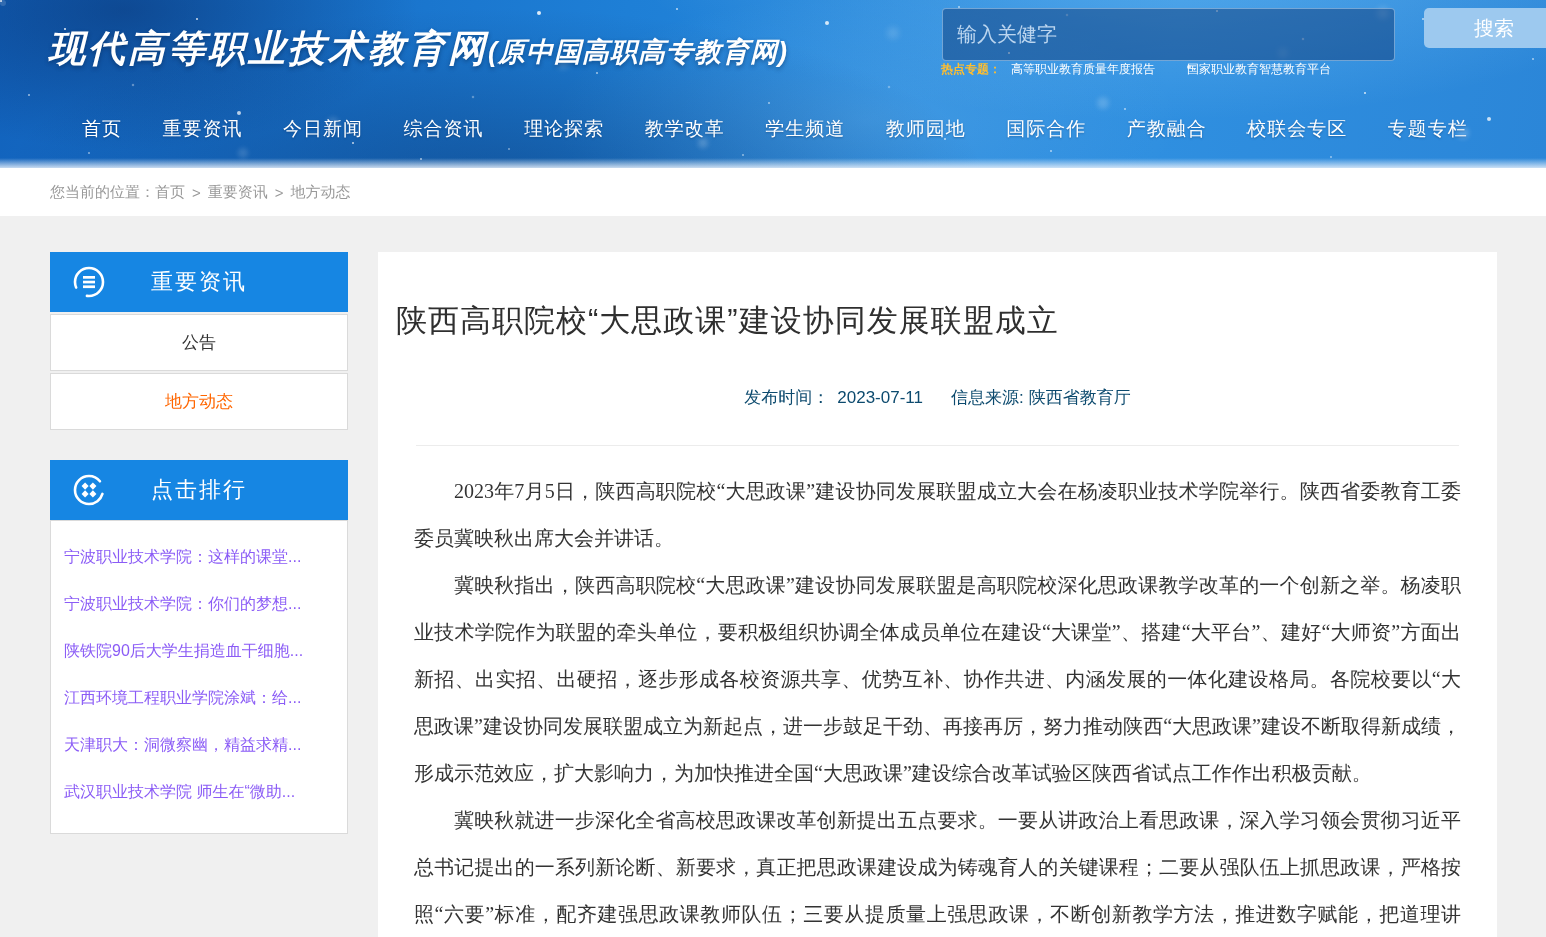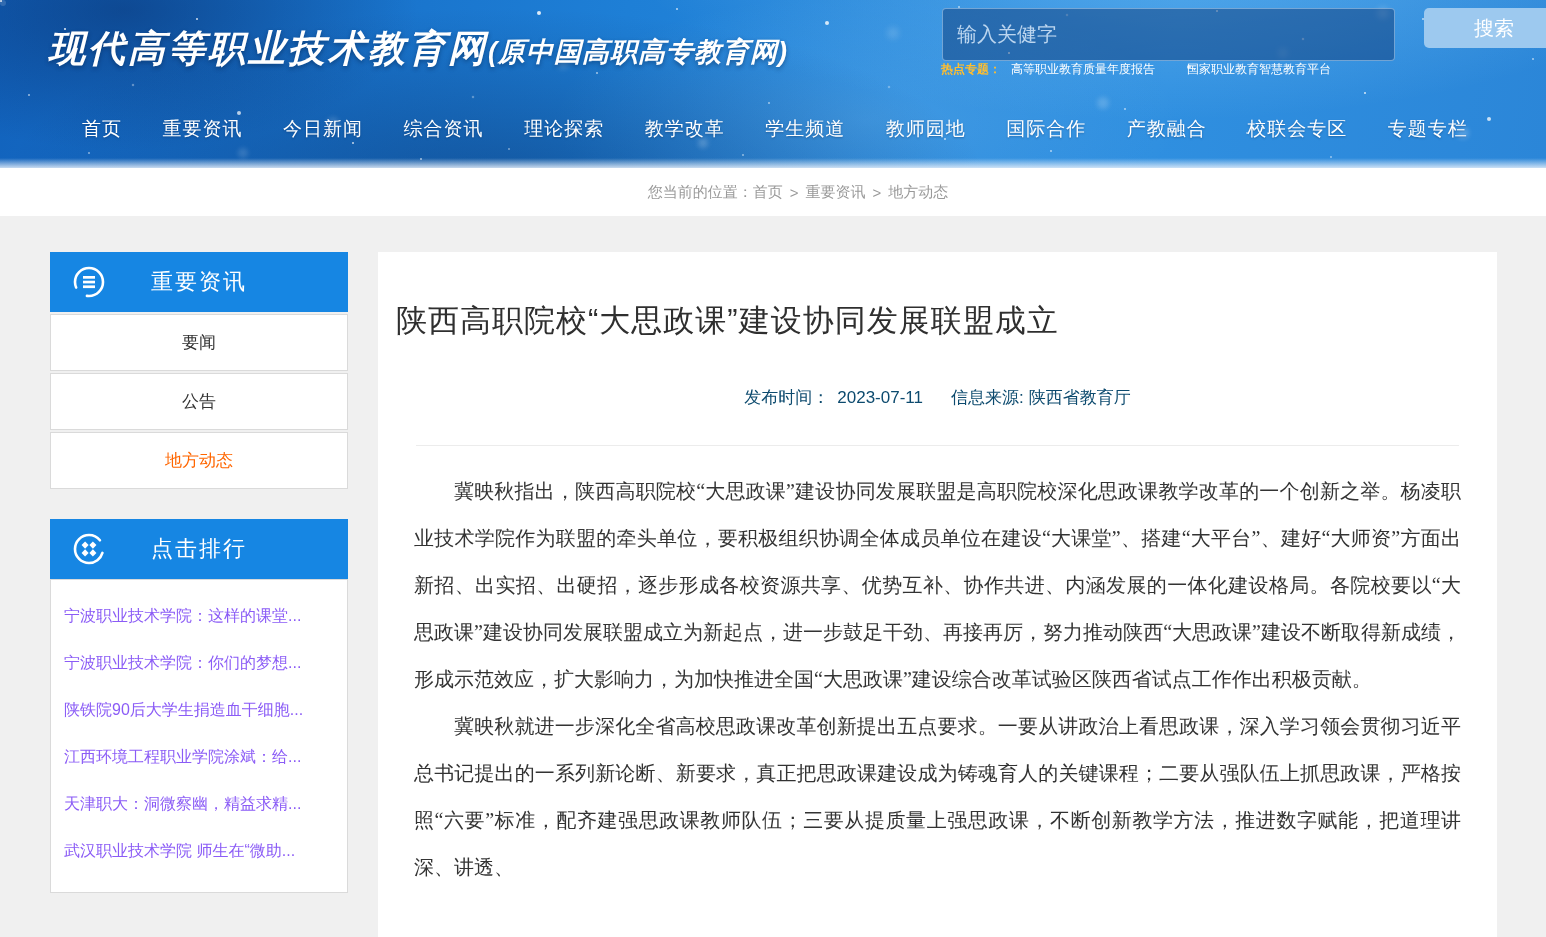--- a/index.html
+++ b/index.html
@@ -93,21 +93,21 @@
     padding:0 78px 0 82px;
   }
   .main-nav a{
     color:#fff; text-decoration:none; font-size:19px; letter-spacing:1px;
     text-shadow:0 1px 2px rgba(0,30,70,.35);
   }
 
   
   .breadcrumb{
     height:48px; background:#fff; display:flex; align-items:center;
-    padding-left:50px; color:#999; font-size:15px;justify-content:center;
+    padding-left:50px; color:#999; font-size:15px;
   }
   .breadcrumb a{ color:#999; text-decoration:none; }
   .crumb-sep{ margin:0 7px; color:#999; }
 
   
   .content{
     display:flex; align-items:flex-start; gap:30px;
     padding:36px 49px 0 50px; background:#f0f0f0; height:721px;
   }
   .sidebar{ width:298px; flex:none; }
@@ -210,21 +210,20 @@
         <span class="hd-icon">
           <svg width="34" height="34" viewBox="0 0 34 34">
             <circle cx="17" cy="17" r="14" fill="none" stroke="#ffffff" stroke-width="2.6" stroke-dasharray="74 14" stroke-dashoffset="-38" stroke-linecap="round"></circle>
             <rect x="11" y="11" width="12" height="2.7" fill="#ffffff"></rect>
             <rect x="11" y="15.7" width="12" height="2.7" fill="#ffffff"></rect>
             <rect x="11" y="20.4" width="12" height="2.7" fill="#ffffff"></rect>
           </svg>
         </span>
         <span class="hd-title">重要资讯</span>
       </div>
-      <div class="menu-item">要闻</div>
       <div class="menu-item">公告</div>
       <div class="menu-item active">地方动态</div>
     </section>
 
     <section class="side-block">
       <div class="side-header">
         <span class="hd-icon">
           <svg width="34" height="34" viewBox="0 0 34 34">
             <circle cx="17" cy="17" r="14" fill="none" stroke="#ffffff" stroke-width="2.6" stroke-dasharray="74 14" stroke-dashoffset="-4" stroke-linecap="round"></circle>
             <g fill="#ffffff">
@@ -252,18 +251,19 @@
   <main class="main-panel">
     <h1 class="article-title">陕西高职院校“大思政课”建设协同发展联盟成立</h1>
 
     <div class="article-meta">
       <span>发布时间：</span><span class="meta-date">2023-07-11</span><span class="meta-source-label">信息来源:</span><span class="meta-source-value">陕西省教育厅</span>
     </div>
 
     <div class="divider"></div>
 
     <div class="article-body">
+      <p>2023年7月5日，陕西高职院校“大思政课”建设协同发展联盟成立大会在杨凌职业技术学院举行。陕西省委教育工委委员冀映秋出席大会并讲话。</p>
       <p>冀映秋指出，陕西高职院校“大思政课”建设协同发展联盟是高职院校深化思政课教学改革的一个创新之举。杨凌职业技术学院作为联盟的牵头单位，要积极组织协调全体成员单位在建设“大课堂”、搭建“大平台”、建好“大师资”方面出新招、出实招、出硬招，逐步形成各校资源共享、优势互补、协作共进、内涵发展的一体化建设格局。各院校要以“大思政课”建设协同发展联盟成立为新起点，进一步鼓足干劲、再接再厉，努力推动陕西“大思政课”建设不断取得新成绩，形成示范效应，扩大影响力，为加快推进全国“大思政课”建设综合改革试验区陕西省试点工作作出积极贡献。</p>
       <p>冀映秋就进一步深化全省高校思政课改革创新提出五点要求。一要从讲政治上看思政课，深入学习领会贯彻习近平总书记提出的一系列新论断、新要求，真正把思政课建设成为铸魂育人的关键课程；二要从强队伍上抓思政课，严格按照“六要”标准，配齐建强思政课教师队伍；三要从提质量上强思政课，不断创新教学方法，推进数字赋能，把道理讲深、讲透、</p>
     </div>
   </main>
 
 </div>
 
 </body></html>

